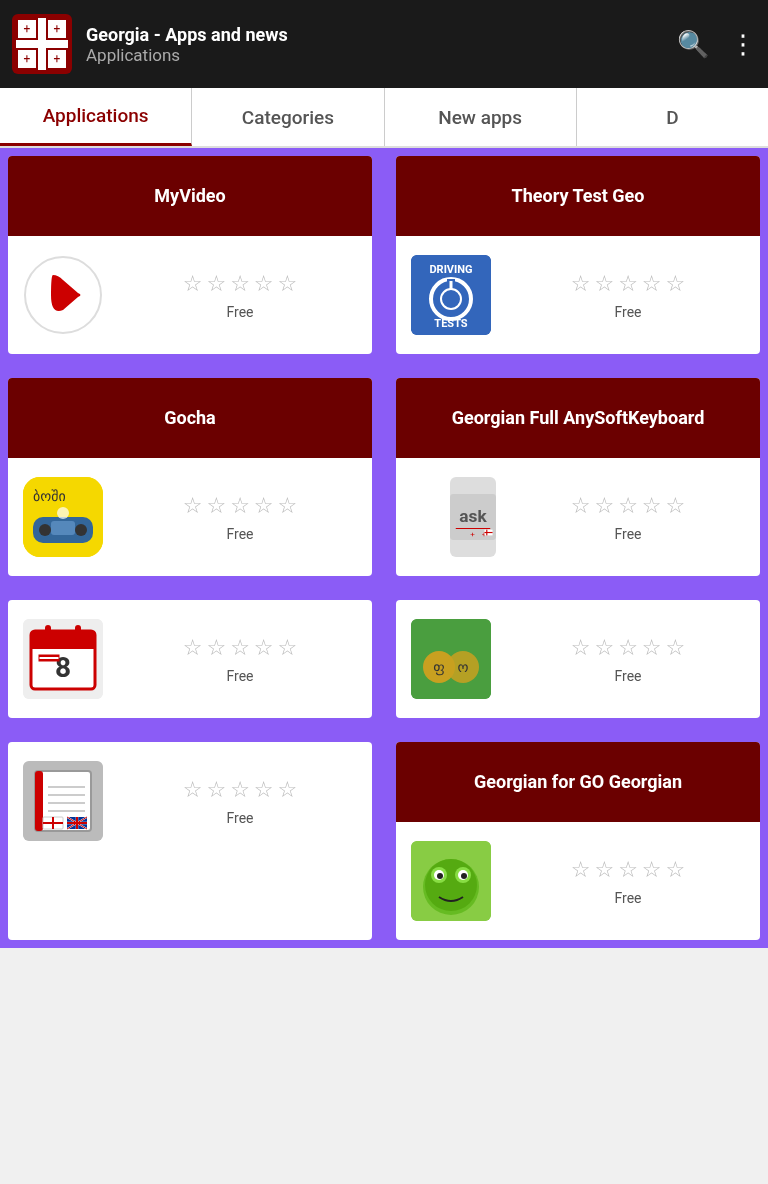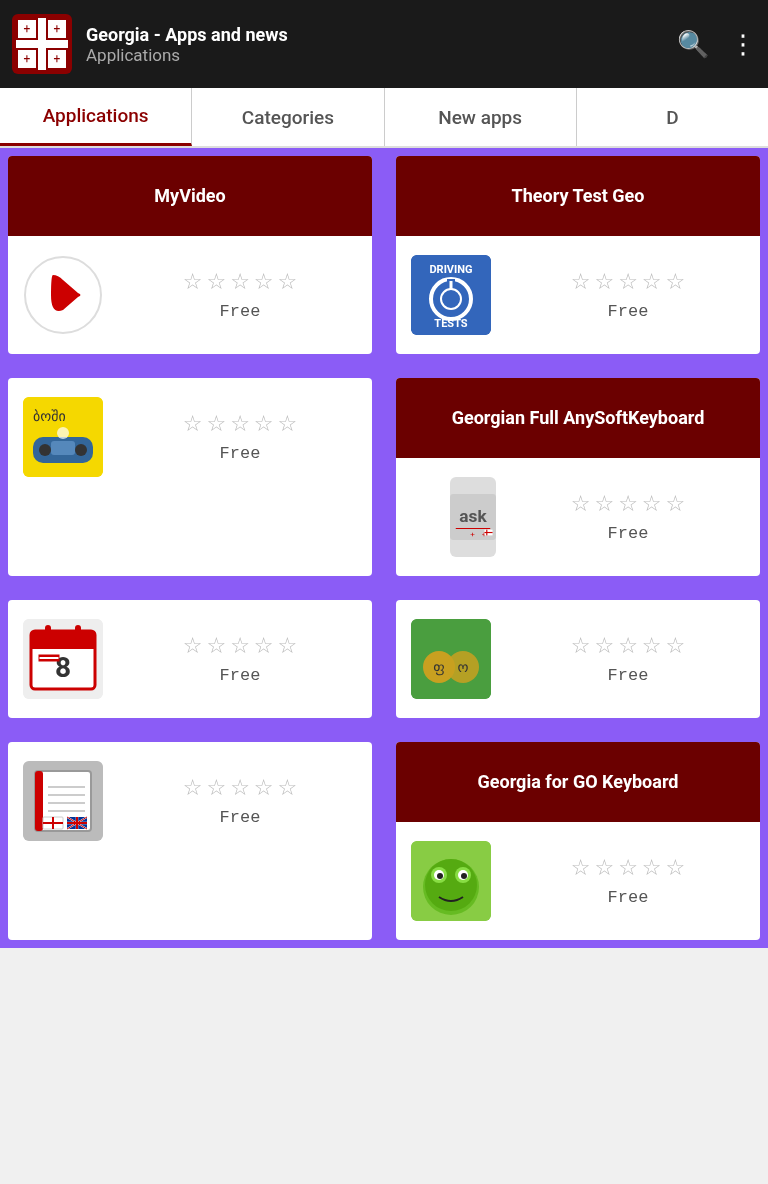--- a/index.html
+++ b/index.html
@@ -118,39 +118,38 @@
     }
     .star-row {
       display: flex;
       gap: 4px;
     }
     .star {
       color: #bbb;
       font-size: 22px;
     }
     .price-label {
-      font-size: 17px;
+      font-size: 14px;
       color: #555;
-      font-family: Liberation Mono, monospace;
     }
 
     
     .georgia-flag-svg { width: 60px; height: 60px; }
 
     
     .icon-myvideo {
       width: 80px; height: 80px; background: #fff; border-radius: 10px;
       display: flex; align-items: center; justify-content: center;
     }
     .icon-driving {
       width: 80px; height: 80px; background: #2255aa; border-radius: 6px;
       display: flex; align-items: center; justify-content: center; overflow: hidden;
     }
     .icon-gocha {
-      width: 80px; height: 80px; background: #f5d800; border-radius: 6px;
+      width: 80px; height: 80px; background: #f5d800; border-radius: 17px;
       display: flex; align-items: flex-end; justify-content: center; overflow: hidden;
     }
     .icon-ask {
       width: 80px; height: 80px; background: #ddd; border-radius: 6px;
       display: flex; align-items: center; justify-content: center; overflow: hidden; margin-left: 44px;
     }
     .icon-calendar {
       width: 80px; height: 80px; background: #eee; border-radius: 6px;
       display: flex; align-items: center; justify-content: center; overflow: hidden;
     }
@@ -261,20 +260,23 @@
           <span class="star">☆</span>
           <span class="star">☆</span>
           <span class="star">☆</span>
           <span class="star">☆</span>
         </div>
         <div class="price-label">Free</div>
       </div>
     </div>
   </div>
     <div class="app-card">
+    <div class="app-card-header">
+      <div class="app-card-title">Gocha</div>
+    </div>
     <div class="app-card-body">
       <div class="app-icon-container">
         <div class="icon-gocha">
       <svg viewBox="0 0 80 80" width="80" height="80">
         <rect width="80" height="80" rx="6" fill="#f5d800"></rect>
         <text x="10" y="24" font-size="14" fill="#333">ბოში</text>
         <rect x="10" y="40" width="60" height="26" rx="10" fill="#336699"></rect>
         <circle cx="22" cy="53" r="6" fill="#333"></circle>
         <circle cx="58" cy="53" r="6" fill="#333"></circle>
         <rect x="28" y="44" width="24" height="14" rx="3" fill="#5588bb"></rect>
@@ -417,21 +419,21 @@
           <span class="star">☆</span>
           <span class="star">☆</span>
           <span class="star">☆</span>
         </div>
         <div class="price-label">Free</div>
       </div>
     </div>
   </div>
     <div class="app-card">
     <div class="app-card-header">
-      <div class="app-card-title">Georgia for GO Keyboard</div>
+      <div class="app-card-title">Georgian for GO Georgian</div>
     </div>
     <div class="app-card-body">
       <div class="app-icon-container">
         <div class="icon-go">
       <svg viewBox="0 0 80 80" width="80" height="80">
         <rect width="80" height="80" rx="6" fill="#88cc44"></rect>
         <ellipse cx="40" cy="46" rx="28" ry="28" fill="#66bb22"></ellipse>
         <ellipse cx="40" cy="44" rx="26" ry="26" fill="#55aa11"></ellipse>
 
         <circle cx="28" cy="34" r="8" fill="#88dd44"></circle>

